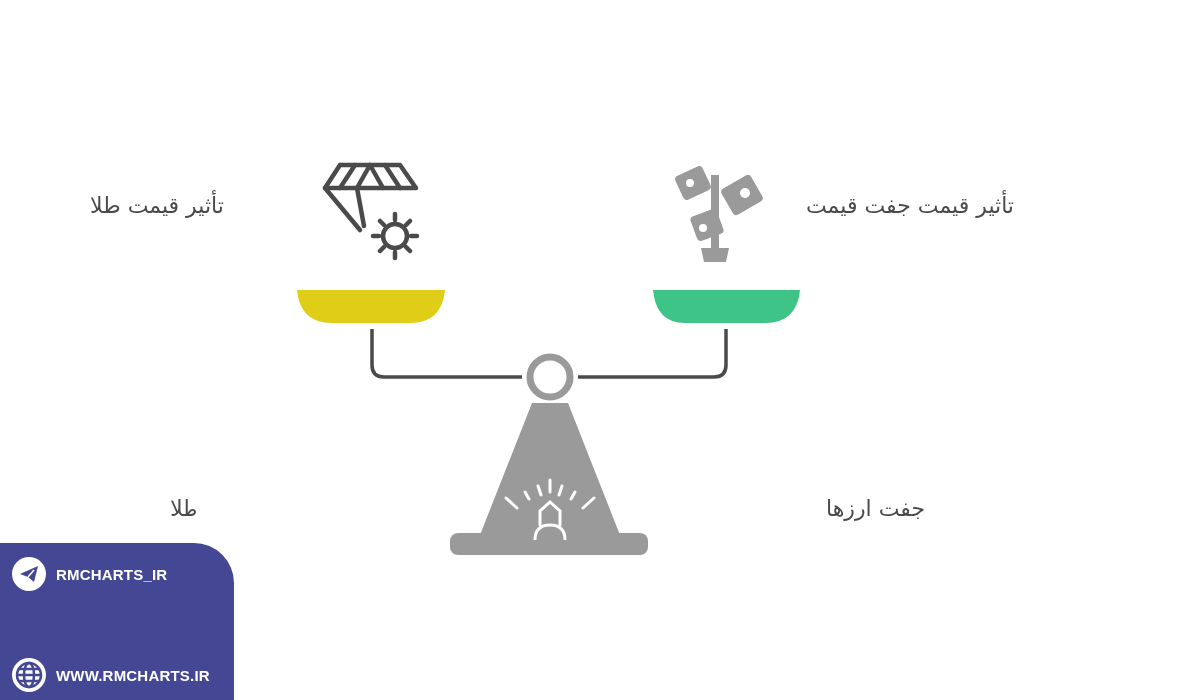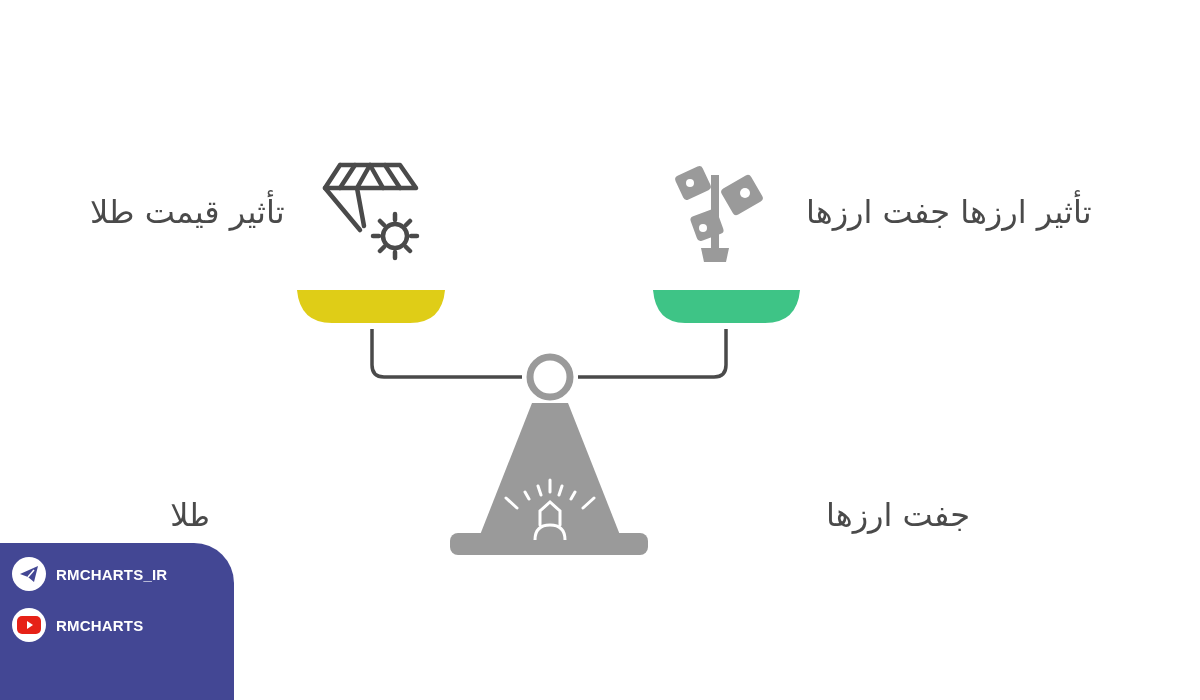--- a/index.html
+++ b/index.html
@@ -3,21 +3,21 @@
 <meta charset="utf-8">
 <style>
   html, body { margin: 0; padding: 0; }
   body {
     width: 1200px; height: 700px; position: relative; overflow: hidden;
     background: #ffffff;
     font-family: "DejaVu Sans", sans-serif;
   }
   .abs { position: absolute; }
   .label {
-    position: absolute; color: #4a4a4a; font-size: 32px; direction: rtl;
+    position: absolute; color: #4a4a4a; font-size: 22px; direction: rtl;
     font-family: "DejaVu Sans", sans-serif; white-space: nowrap;
   }
   .social {
     position: absolute; left: 0; top: 543px; width: 234px; height: 177px;
     background: #434794; border-top-right-radius: 40px;
   }
   .srow { position: absolute; left: 12px; display: flex; align-items: center; }
   .sicon {
     width: 34px; height: 34px; border-radius: 50%; background: #ffffff;
     display: flex; align-items: center; justify-content: center;
@@ -51,21 +51,21 @@
     <rect x="52" y="20" width="34" height="30" rx="4" transform="rotate(-30 69 35)"></rect>
     <rect x="20" y="52" width="28" height="26" rx="4" transform="rotate(-20 34 65)"></rect>
   </g>
   <g fill="#ffffff">
     <circle cx="17" cy="23" r="4"></circle>
     <circle cx="72" cy="33" r="5"></circle>
     <circle cx="30" cy="68" r="4"></circle>
   </g>
 </svg>
 
-<div class="label" style="left:806px; top:193px;">تأثیر ارزها جفت ارزها</div>
+<div class="label" style="left:806px; top:193px;">تأثیر قیمت جفت قیمت</div>
 
 <svg class="abs" style="left:290px; top:285px;" width="520" height="290" viewBox="0 0 520 290">
   <path d="M7 5 H155 Q152 38 120 38 H42 Q10 38 7 5 Z" fill="#dfcd17"></path>
   <path d="M363 5 H510 Q507 38 475 38 H395 Q366 38 363 5 Z" fill="#3ec486"></path>
   <path d="M82 44 V80 Q82 92 94 92 H232" fill="none" stroke="#4a4a4a" stroke-width="3.5"></path>
   <path d="M436 44 V80 Q436 92 424 92 H288" fill="none" stroke="#4a4a4a" stroke-width="3.5"></path>
   <circle cx="260" cy="92" r="20" fill="none" stroke="#9a9a9a" stroke-width="7"></circle>
   <path d="M242 118 H278 L330 250 H190 Z" fill="#9a9a9a"></path>
   <rect x="160" y="248" width="198" height="22" rx="8" fill="#9a9a9a"></rect>
 </svg>
@@ -84,22 +84,25 @@
 <div class="social">
   <div class="srow" style="top:14px;">
     <div class="sicon">
       <svg width="22" height="22" viewBox="0 0 22 22">
           <path d="M2 11 L20 3 L16 19 L10 14 Z" fill="#434794"></path>
           <path d="M10 14 L16 7" stroke="#fff" stroke-width="1.5"></path>
         </svg>
     </div>
     <span class="stext">RMCHARTS_IR</span>
   </div>
-  <div class="srow" style="top:65px;">
+  <div class="srow" style="top:115px;">
     <div class="sicon">
-      <svg width="24" height="18" viewBox="0 0 24 18">
-          <rect x="0" y="0" width="24" height="18" rx="5" fill="#e62117"></rect>
-          <path d="M10 5 L16 9 L10 13 Z" fill="#fff"></path>
+      <svg width="28" height="28" viewBox="0 0 28 28">
+          <g fill="none" stroke="#434794" stroke-width="2.5">
+            <circle cx="14" cy="14" r="12"></circle>
+            <ellipse cx="14" cy="14" rx="5" ry="12"></ellipse>
+            <path d="M2 14 H26 M4 8 H24 M4 20 H24"></path>
+          </g>
         </svg>
     </div>
-    <span class="stext">RMCHARTS</span>
+    <span class="stext">WWW.RMCHARTS.IR</span>
   </div>
 </div>
 
 </body></html>

